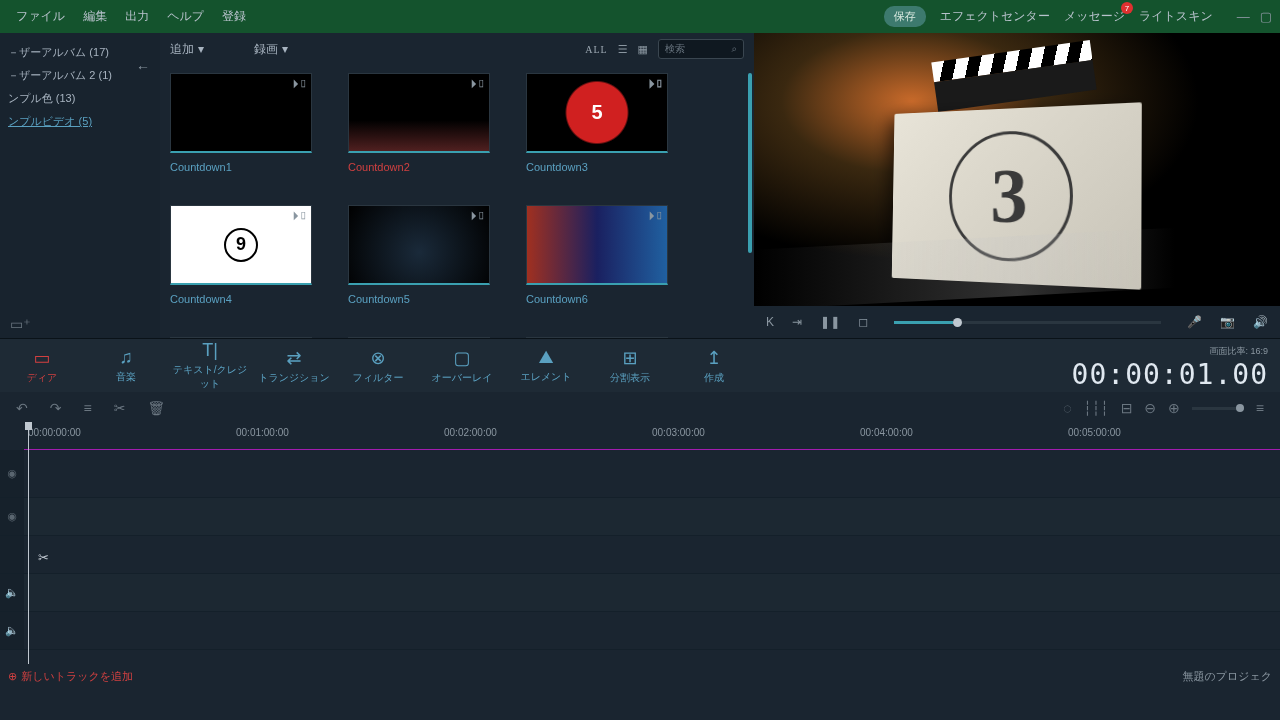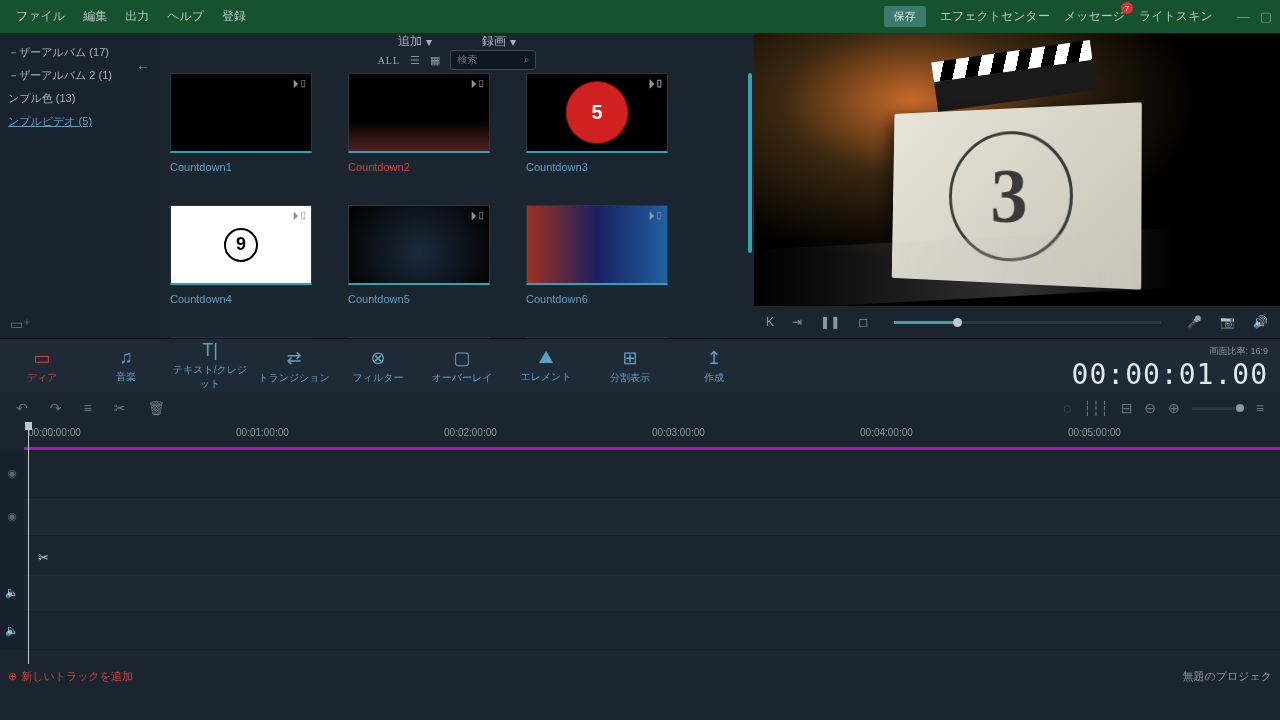--- a/index.html
+++ b/index.html
@@ -1,35 +1,35 @@
 <!DOCTYPE html>
 <html><head>
 <meta charset="utf-8">
 <style>
 * { box-sizing: border-box; margin: 0; padding: 0; font-family: "Hiragino Kaku Gothic Pro", "Meiryo", sans-serif; }
 body { background: #1a2530; color: #c0c8d0; font-size: 11px; overflow: hidden; width: 1280px; height: 720px; }
 .topbar { height: 33px; background: #14532d; display: flex; align-items: center; padding: 0 8px; justify-content: space-between; }
 .menu-left { display: flex; gap: 18px; padding-left: 8px; }
 .menu-item { color: #b8c2cc; cursor: pointer; font-size: 12px; }
 .menu-right { display: flex; align-items: center; gap: 14px; }
-.save-btn { background: #3d7a6e; color: #d8e8e0; padding: 3px 10px; border-radius: 2px; font-size: 11px; cursor: pointer; }
+.save-btn { background: #3d7a6e; color: #d8e8e0; padding: 3px 10px; border-radius: 10px; font-size: 11px; cursor: pointer; }
 .menu-right-item { color: #b8c2cc; font-size: 12px; cursor: pointer; position: relative; }
 .badge { background: #e03030; color: #fff; border-radius: 50%; width: 12px; height: 12px; font-size: 8px; display: inline-flex; align-items: center; justify-content: center; position: absolute; top: -6px; right: -8px; }
 .win-ctrl { display: flex; gap: 10px; margin-left: 10px; color: #8a96a0; }
 .win-btn { cursor: pointer; font-size: 13px; }
 
 .main { display: flex; height: 305px; }
 .sidebar { width: 160px; background: #18232e; padding: 8px 0 0 0; position: relative; }
 .side-item { padding: 4px 8px; color: #a8b4c0; font-size: 11px; cursor: pointer; }
 .side-item.active { color: #5aa0c0; text-decoration: underline; }
 .side-back { position: absolute; right: 10px; top: 24px; color: #8a96a0; cursor: pointer; font-size: 14px; }
 .side-folder { position: absolute; bottom: 6px; left: 10px; color: #6a7680; font-size: 14px; }
 
 .media-panel { flex: 1; background: #1a2530; display: flex; flex-direction: column; }
-.media-toolbar { height: 32px; display: flex; align-items: center; padding: 0 10px; justify-content: space-between; flex-direction: column; }
+.media-toolbar { height: 32px; display: flex; align-items: center; padding: 0 10px; justify-content: space-between; }
 .mt-left { display: flex; gap: 50px; }
 .mt-btn { color: #a8b4c0; cursor: pointer; font-size: 12px; display: flex; align-items: center; gap: 4px; }
 .mt-right { display: flex; align-items: center; gap: 10px; }
 .all-lbl { color: #9aa6b0; font-size: 10px; letter-spacing: 1px; font-family: Liberation Serif, serif; }
 .view-icon { color: #8a96a0; cursor: pointer; }
 .search-box { background: #0f1820; border: 1px solid #3a4650; border-radius: 3px; height: 20px; width: 86px; display: flex; align-items: center; padding: 0 6px; color: #6a7680; font-size: 10px; }
 .search-box .sicon { margin-left: auto; }
 
 .media-grid { flex: 1; overflow-y: auto; padding: 8px 10px; display: grid; grid-template-columns: repeat(3, 174px); gap: 32px 4px; position: relative; }
 .media-cell { }
@@ -64,21 +64,21 @@
 .aspect-lbl { color: #8a96a0; font-size: 9px; }
 .timecode { font-size: 28px; color: #e0e8f0; font-family: monospace; letter-spacing: 1px; }
 
 .timeline-toolbar { height: 32px; background: #1a2530; display: flex; align-items: center; padding: 0 16px; gap: 22px; }
 .tl-btn { color: #6a7680; cursor: pointer; font-size: 14px; }
 .tl-right { margin-left: auto; display: flex; align-items: center; gap: 12px; }
 .zoom-slider { width: 52px; height: 3px; background: #2a3640; position: relative; }
 .zoom-knob { position: absolute; right: 0; top: -3px; width: 8px; height: 8px; background: #8a96a0; border-radius: 50%; }
 
 .timeline { background: #1a2530; position: relative; height: 265px; }
-.ruler { height: 26px; position: relative; border-bottom: 3px solid #a21caf; margin-left: 24px; }
+.ruler { height: 26px; position: relative; border-bottom: 1px solid #a21caf; margin-left: 24px; }
 .ruler-tick { position: absolute; top: 3px; color: #8a96a0; font-size: 10px; }
 .playhead { position: absolute; left: 28px; top: 0; width: 1px; height: 240px; background: #c0c8d0; }
 .playhead::before { content:""; position:absolute; top:-2px; left:-3px; width:7px; height:8px; background:#c0c8d0; }
 .tracks { margin-left: 0; }
 .track { height: 38px; border-bottom: 1px solid #14202a; display: flex; }
 .track.tall { height: 48px; }
 .track-head { width: 24px; display: flex; align-items: center; justify-content: center; color: #5a6670; font-size: 11px; background: #16212b; }
 .track-body { flex: 1; background: #1c2832; }
 .track:nth-child(odd) .track-body { background: #1a2530; }
 .scissors { color: #c0c8d0; margin-left: 14px; margin-top: 14px; font-size: 13px; }

